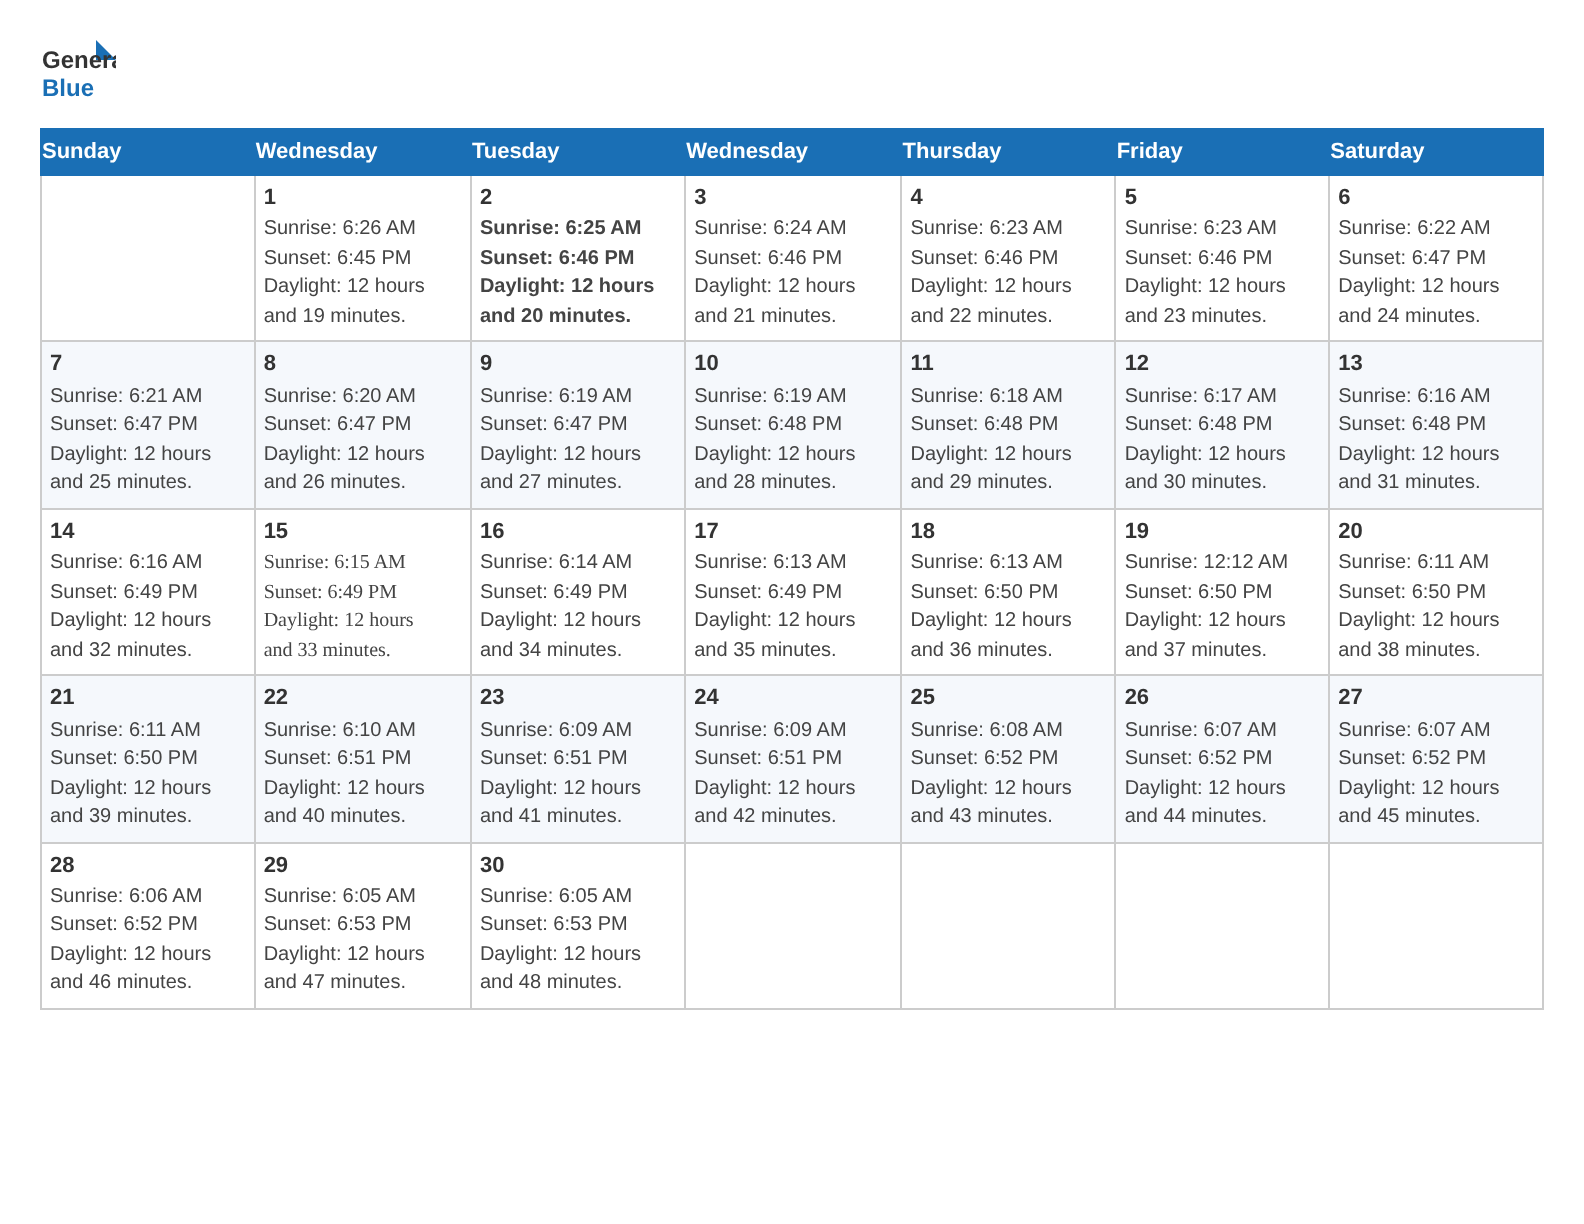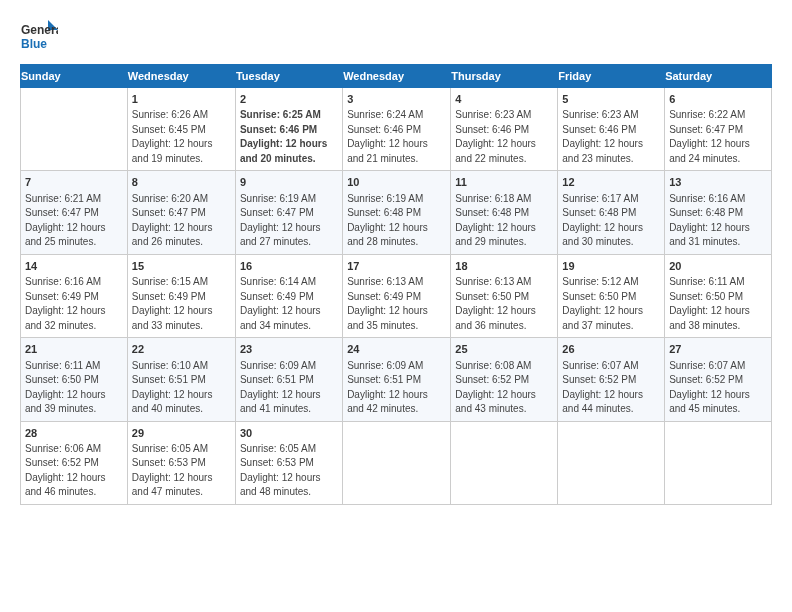--- a/index.html
+++ b/index.html
@@ -171,37 +171,37 @@
           <td><span class="day-num">13</span><span class="day-info" style="white-space: pre-line;">Sunrise: 6:16 AM
 Sunset: 6:48 PM
 Daylight: 12 hours
 and 31 minutes.</span></td>
         </tr>
         <tr>
           <td><span class="day-num">14</span><span class="day-info" style="white-space: pre-line;">Sunrise: 6:16 AM
 Sunset: 6:49 PM
 Daylight: 12 hours
 and 32 minutes.</span></td>
-          <td><span class="day-num">15</span><span class="day-info" style="white-space: pre-line;">Sunrise: 6:15 AM
+          <td><span class="day-num">15</span><span class="day-info" style="white-space: pre-line; font-family: Liberation Serif, serif;">Sunrise: 6:15 AM
 Sunset: 6:49 PM
 Daylight: 12 hours
 and 33 minutes.</span></td>
           <td><span class="day-num">16</span><span class="day-info" style="white-space: pre-line;">Sunrise: 6:14 AM
 Sunset: 6:49 PM
 Daylight: 12 hours
 and 34 minutes.</span></td>
           <td><span class="day-num">17</span><span class="day-info" style="white-space: pre-line;">Sunrise: 6:13 AM
 Sunset: 6:49 PM
 Daylight: 12 hours
 and 35 minutes.</span></td>
           <td><span class="day-num">18</span><span class="day-info" style="white-space: pre-line;">Sunrise: 6:13 AM
 Sunset: 6:50 PM
 Daylight: 12 hours
 and 36 minutes.</span></td>
-          <td><span class="day-num">19</span><span class="day-info" style="white-space: pre-line;">Sunrise: 5:12 AM
+          <td><span class="day-num">19</span><span class="day-info" style="white-space: pre-line;">Sunrise: 12:12 AM
 Sunset: 6:50 PM
 Daylight: 12 hours
 and 37 minutes.</span></td>
           <td><span class="day-num">20</span><span class="day-info" style="white-space: pre-line;">Sunrise: 6:11 AM
 Sunset: 6:50 PM
 Daylight: 12 hours
 and 38 minutes.</span></td>
         </tr>
         <tr>
           <td><span class="day-num">21</span><span class="day-info" style="white-space: pre-line;">Sunrise: 6:11 AM

